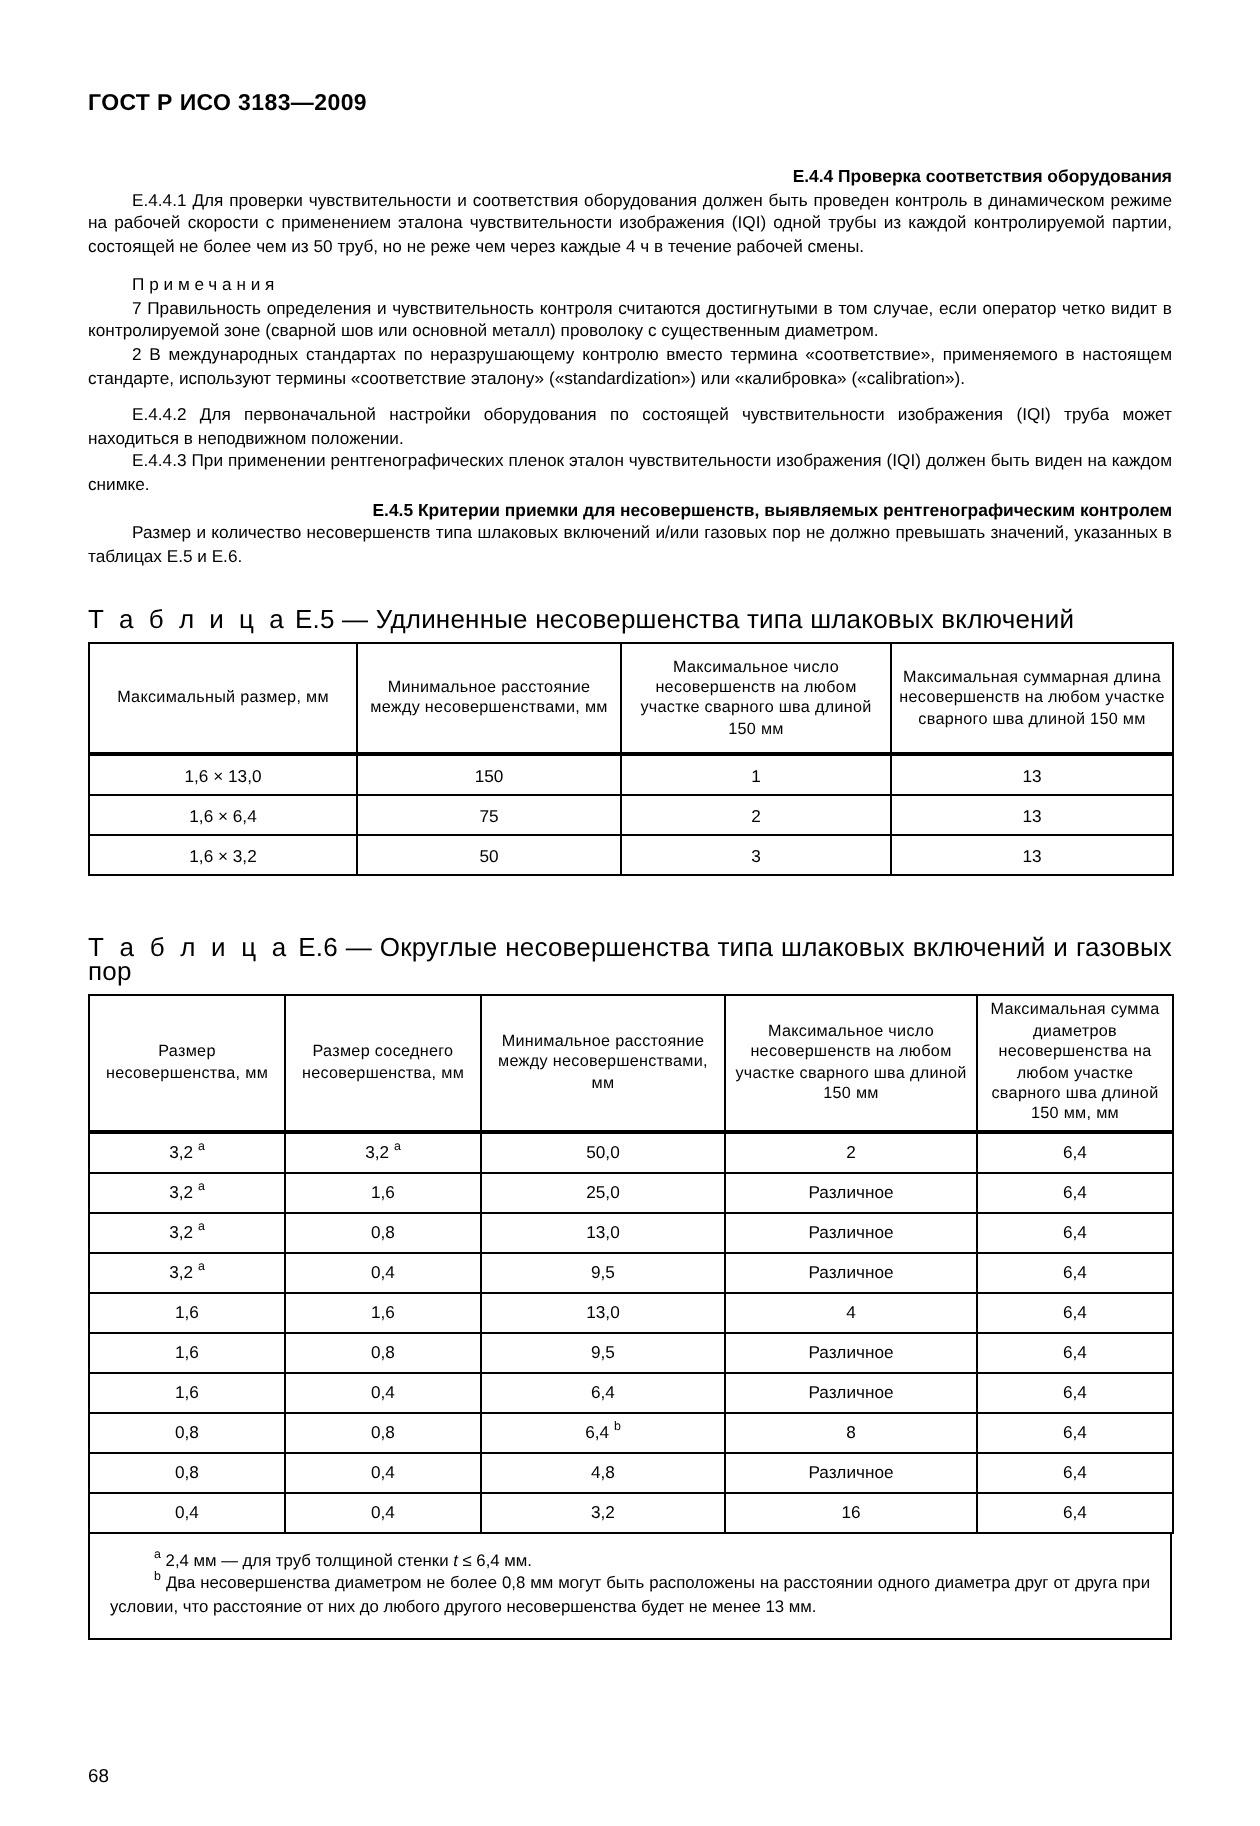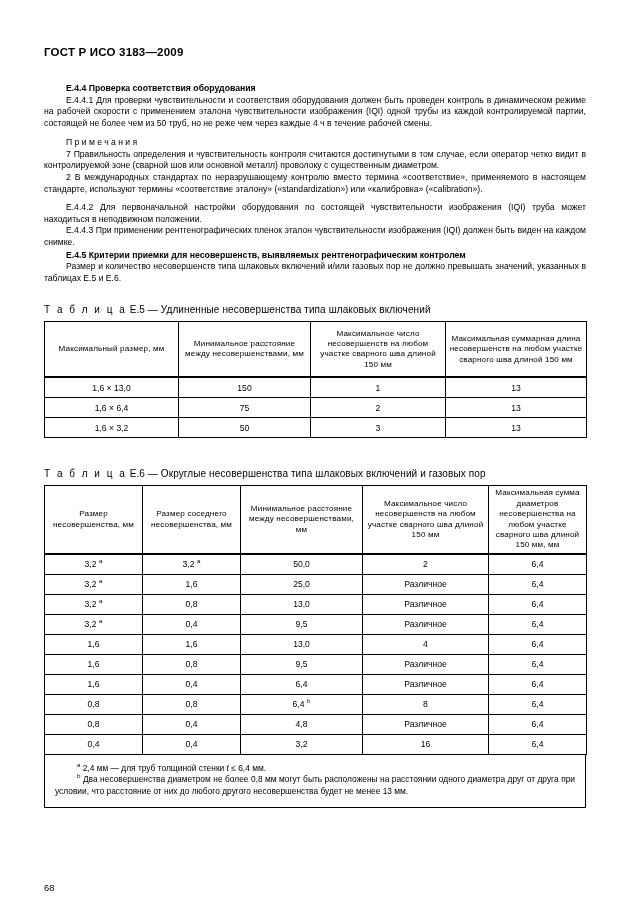--- a/index.html
+++ b/index.html
@@ -42,33 +42,33 @@
     line-height: 11.6px;
     text-align: justify;
     text-justify: inter-word;
   }
   .indent { text-indent: 22px; }
   .bold-head {
     font-weight: bold;
     font-size: 8.7px;
     line-height: 12.6px;
     text-indent: 22px;
-    text-align: left;
+    text-align: right;
   }
   .note-title {
     text-indent: 22px;
     letter-spacing: 2.4px;
     font-size: 8.6px;
     line-height: 12.5px;
   }
   .gap-sm { height: 7px; }
   .gap-md { height: 10px; }
 
   .tbl-caption {
-    font-size: 10px;
+    font-size: 13px;
     line-height: 12px;
     letter-spacing: 0.1px;
     margin: 0 0 5px 0;
   }
   .tbl-caption .sp { letter-spacing: 2.0px; }
 
   table.grid {
     border-collapse: collapse;
     width: 542px;
     table-layout: fixed;

